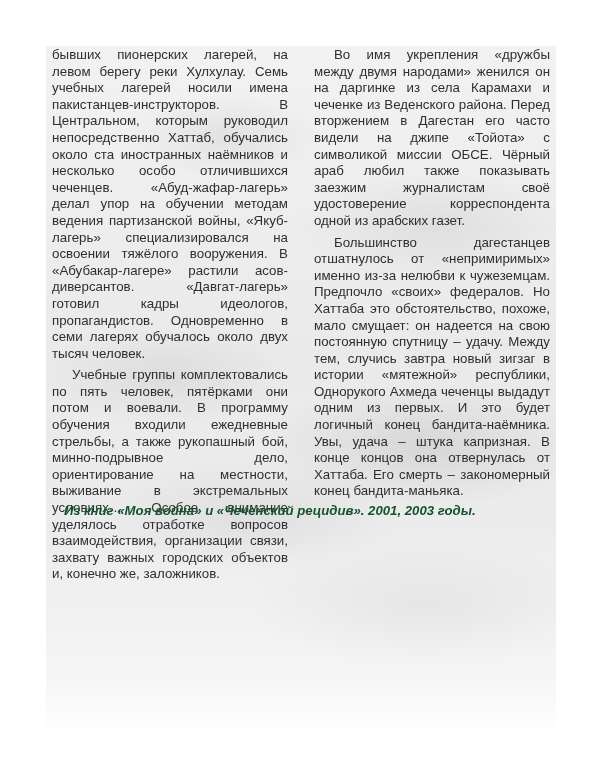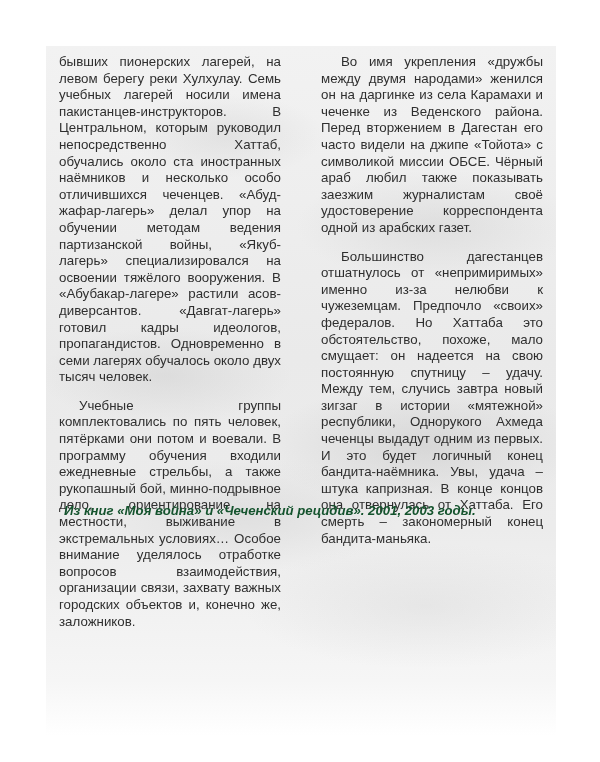--- a/index.html
+++ b/index.html
@@ -17,21 +17,21 @@
       radial-gradient(ellipse 220px 80px at 200px 470px, rgba(205,205,205,0.4), transparent 70%),
       radial-gradient(ellipse 260px 90px at 380px 560px, rgba(210,210,210,0.35), transparent 70%),
       linear-gradient(180deg, #f2f2f2 0%, #eaeaea 45%, #ececec 70%, #f6f6f6 92%, #ffffff 100%);
   }
   .col {
     position: absolute; top: 42px; width: 246px;
     font-size: 13.3px; line-height: 16.6px; text-align: justify; hyphens: manual;
   }
   .col.left { left: 47px; }
   .col.right { left: 309px; }
-  .col p { margin: 12px; }
+  .col p { margin: 5px; }
   .col p.indent { text-indent: 20px; }
   .caption {
     position: absolute; left: 64px; top: 503px;
     font-size: 13.2px; font-style: italic; font-weight: bold; color: #14532d;
   }
 </style>
 </head>
 <body>
 
 <div class="photo-bg"></div>

